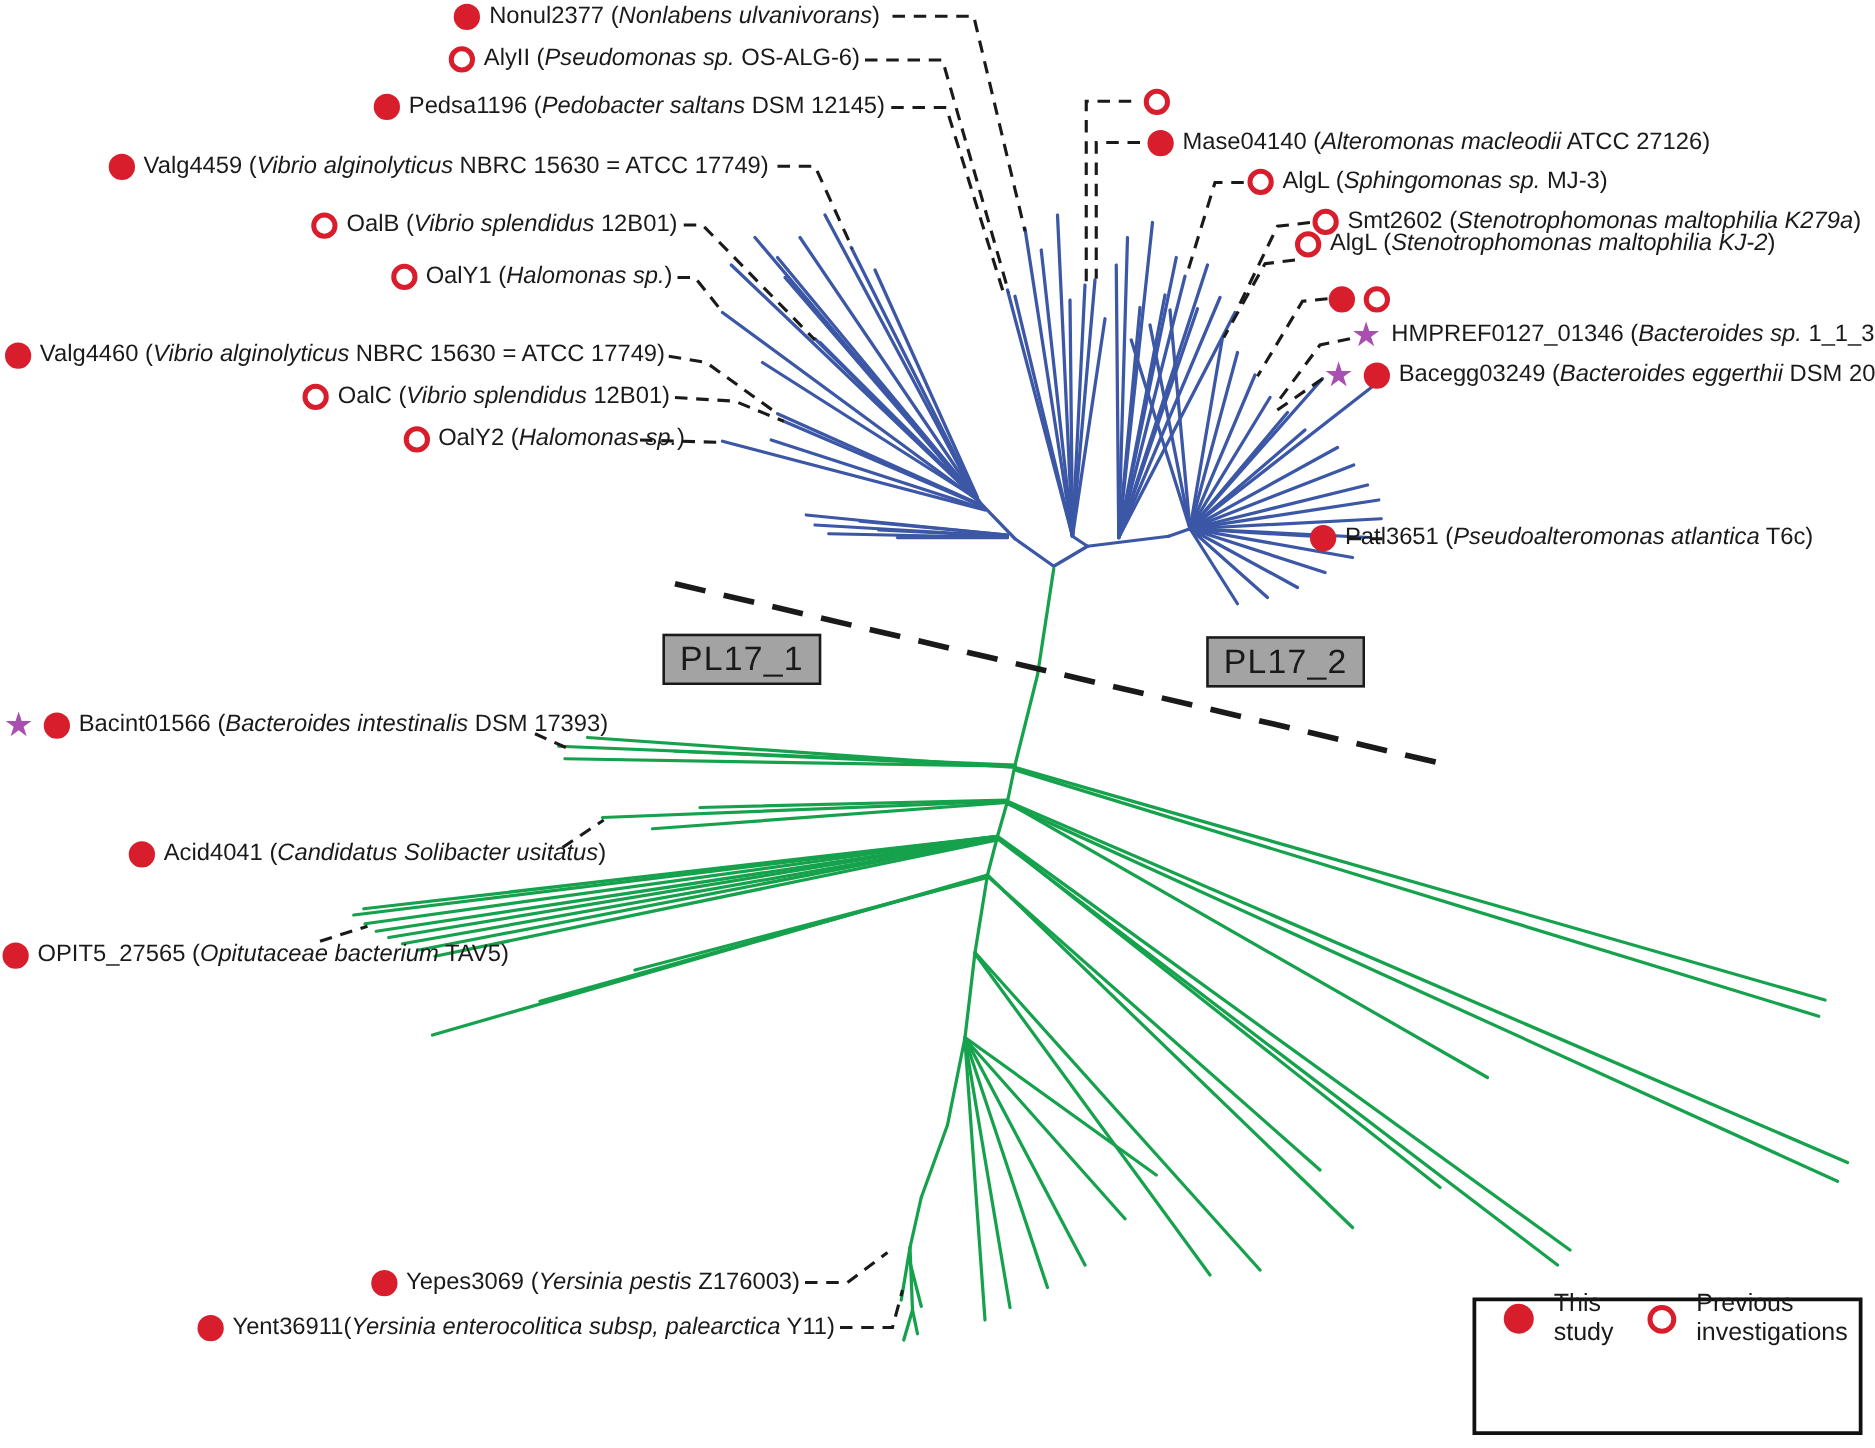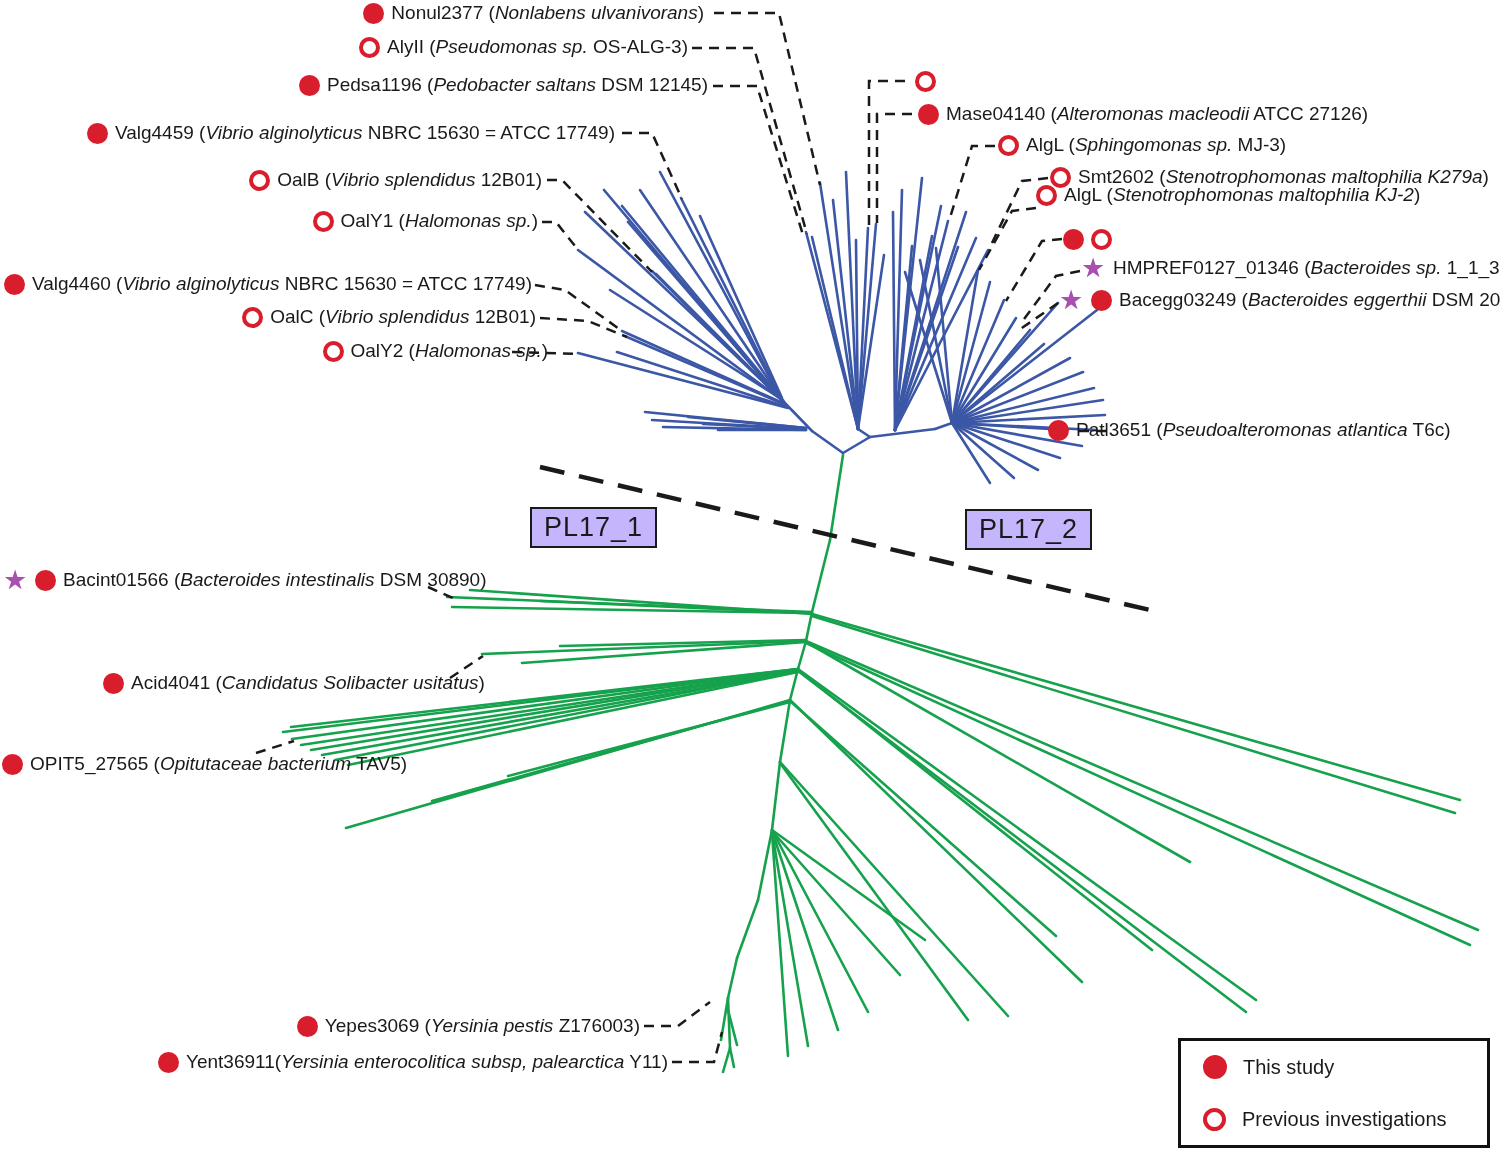--- a/index.html
+++ b/index.html
@@ -12,27 +12,27 @@
     position:absolute;display:flex;align-items:center;gap:7px;
     white-space:nowrap;font-size:19px;line-height:30px;height:30px;
   }
   .taxon .txt i{}
   .mk{display:inline-block;flex:0 0 auto;}
   .mk.filled{width:21px;height:21px;border-radius:50%;background:#d81e2c;}
   .mk.open{width:13px;height:13px;border-radius:50%;background:#fff;border:4px solid #d81e2c;}
   .mk.star{width:26px;height:30px;line-height:30px;text-align:center;color:#a94fb0;font-size:27px;}
   .mk.star::before{content:"\2605";}
   .clade-box{
-    position:absolute;border:2px solid #1a1a1a;background:#c4b5fd;
+    position:absolute;border:2px solid #1a1a1a;background:#a3a3a3;
     font-size:27px;padding:3px 12px;letter-spacing:1px;
   }
   .legend{
     position:absolute;left:1178px;top:1038px;width:312px;height:110px;
     border:3px solid #111;background:#fff;box-sizing:border-box;
-    display:flex;flex-direction:column;justify-content:center;gap:24px;padding-left:22px;
+    display:flex;flex-direction:row;justify-content:center;gap:24px;padding-left:22px;
   }
   .legend-row{display:flex;align-items:center;gap:16px;font-size:20px;height:28px;}
   .legend .mk.filled{width:24px;height:24px;}
   .legend .mk.open{width:15px;height:15px;border-width:4px;}
   .legend .mk.star{font-size:28px;width:24px;}
 </style>
 </head>
 <body>
 
 <svg id="tree-svg" width="1500" height="1158" viewBox="0 0 1500 1158">
@@ -184,21 +184,21 @@
     <polyline points="672,1062 714,1062 722,1032" fill="none" stroke="#1a1a1a" stroke-width="2.5" stroke-dasharray="10 7"></polyline>
     <line x1="540" y1="467" x2="1150" y2="610" stroke="#1a1a1a" stroke-width="4.5" stroke-dasharray="25 15"></line>
   </svg>
 
 <div class="taxon" style="right:796px;top:-2px">
     <span class="mk filled"></span>
     <span class="txt"><span>Nonul2377 (</span><i>Nonlabens ulvanivorans</i><span>)</span></span>
   </div>
 <div class="taxon" style="right:812px;top:32px">
     <span class="mk open"></span>
-    <span class="txt"><span>AlyII (</span><i>Pseudomonas sp.</i><span> OS-ALG-3)</span></span>
+    <span class="txt"><span>AlyII (</span><i>Pseudomonas sp.</i><span> OS-ALG-6)</span></span>
   </div>
 <div class="taxon" style="right:792px;top:70px">
     <span class="mk filled"></span>
     <span class="txt"><span>Pedsa1196 (</span><i>Pedobacter saltans</i><span> DSM 12145)</span></span>
   </div>
 <div class="taxon" style="right:885px;top:118px">
     <span class="mk filled"></span>
     <span class="txt"><span>Valg4459 (</span><i>Vibrio alginolyticus</i><span> NBRC 15630 = ATCC 17749)</span></span>
   </div>
 <div class="taxon" style="right:958px;top:165px">
@@ -255,21 +255,21 @@
     <span class="txt"><span>Bacegg03249 (</span><i>Bacteroides eggerthii</i><span> DSM 20697)</span></span>
   </div>
 <div class="taxon" style="left:1048px;top:415px">
     <span class="mk filled"></span>
     <span class="txt"><span>Patl3651 (</span><i>Pseudoalteromonas atlantica</i><span> T6c)</span></span>
   </div>
 
 <div class="taxon" style="left:2px;top:565px">
     <span class="mk star"></span>
     <span class="mk filled"></span>
-    <span class="txt"><span>Bacint01566  (</span><i>Bacteroides intestinalis</i><span> DSM 30890)</span></span>
+    <span class="txt"><span>Bacint01566  (</span><i>Bacteroides intestinalis</i><span> DSM 17393)</span></span>
   </div>
 <div class="taxon" style="left:103px;top:668px">
     <span class="mk filled"></span>
     <span class="txt"><span>Acid4041 (</span><i>Candidatus Solibacter usitatus</i><span>)</span></span>
   </div>
 <div class="taxon" style="left:2px;top:749px">
     <span class="mk filled"></span>
     <span class="txt"><span>OPIT5_27565 (</span><i>Opitutaceae bacterium</i><span> TAV5)</span></span>
   </div>
 

